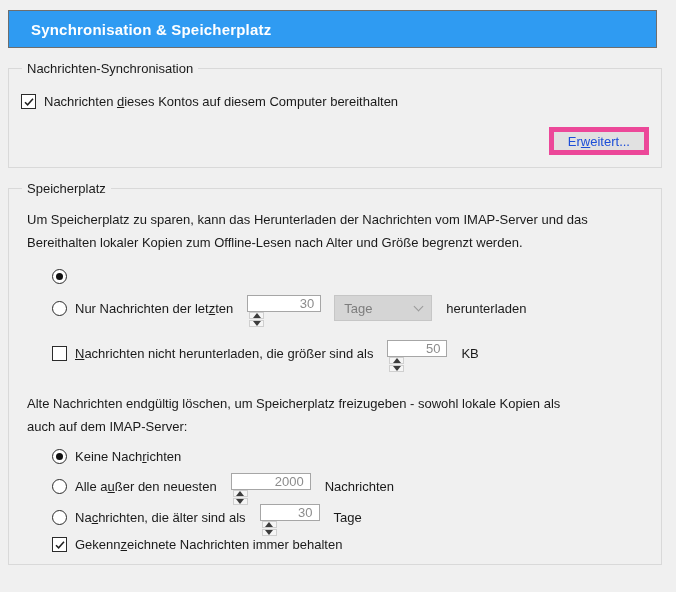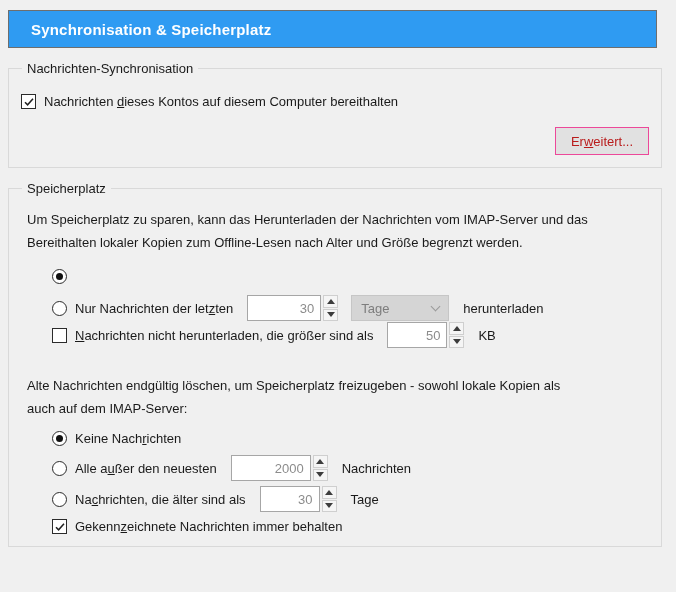--- a/index.html
+++ b/index.html
@@ -74,41 +74,41 @@
   }
   .chev {
     width:7px; height:7px; margin-top:-3px;
     border-right:1.5px solid #9a9a9a; border-bottom:1.5px solid #9a9a9a;
     transform:rotate(45deg);
   }
 
   
   .btn-row { display:flex; justify-content:flex-end; margin-top:18px; }
   .btn {
-    font:inherit; color:#b91c1c;
-    background:#e1e1e1; border:1px solid #ec4899;
+    font:inherit; color:#1d4ed8;
+    background:#e1e1e1; border:5px solid #ec4899;
     min-width:94px; height:28px; padding:0 14px;
   }
 
   
   .sync-check { margin-top:12px; }
 
   
   .intro { margin:6px 0 0 6px; line-height:23px; }
   .intro2 { margin:26px 0 0 6px; line-height:23px; }
   .opts { margin-left:31px; }
   .r1 { margin-top:15px; }
   .r2 { margin-top:11px; height:26px; }
-  .r3 { margin-top:1px;  height:26px;align-items:center; }
+  .r3 { margin-top:19px;  height:26px;align-items:center; }
   .r4 { margin-top:11px; }
   .r5 { margin-top:9px;  height:26px; }
   .r6 { margin-top:5px;  height:26px; }
   .r7 { margin-top:7px; }
 
-  .gap14 { margin-left:14px; }
+  .gap14 { margin-left:14px;flex-direction:column; }
   .gap13 { margin-left:13px; }
 </style>
 </head>
 <body>
 
 <div class="header">
   <h1>Synchronisation &amp; Speicherplatz</h1>
 </div>
 
 <fieldset class="group">

